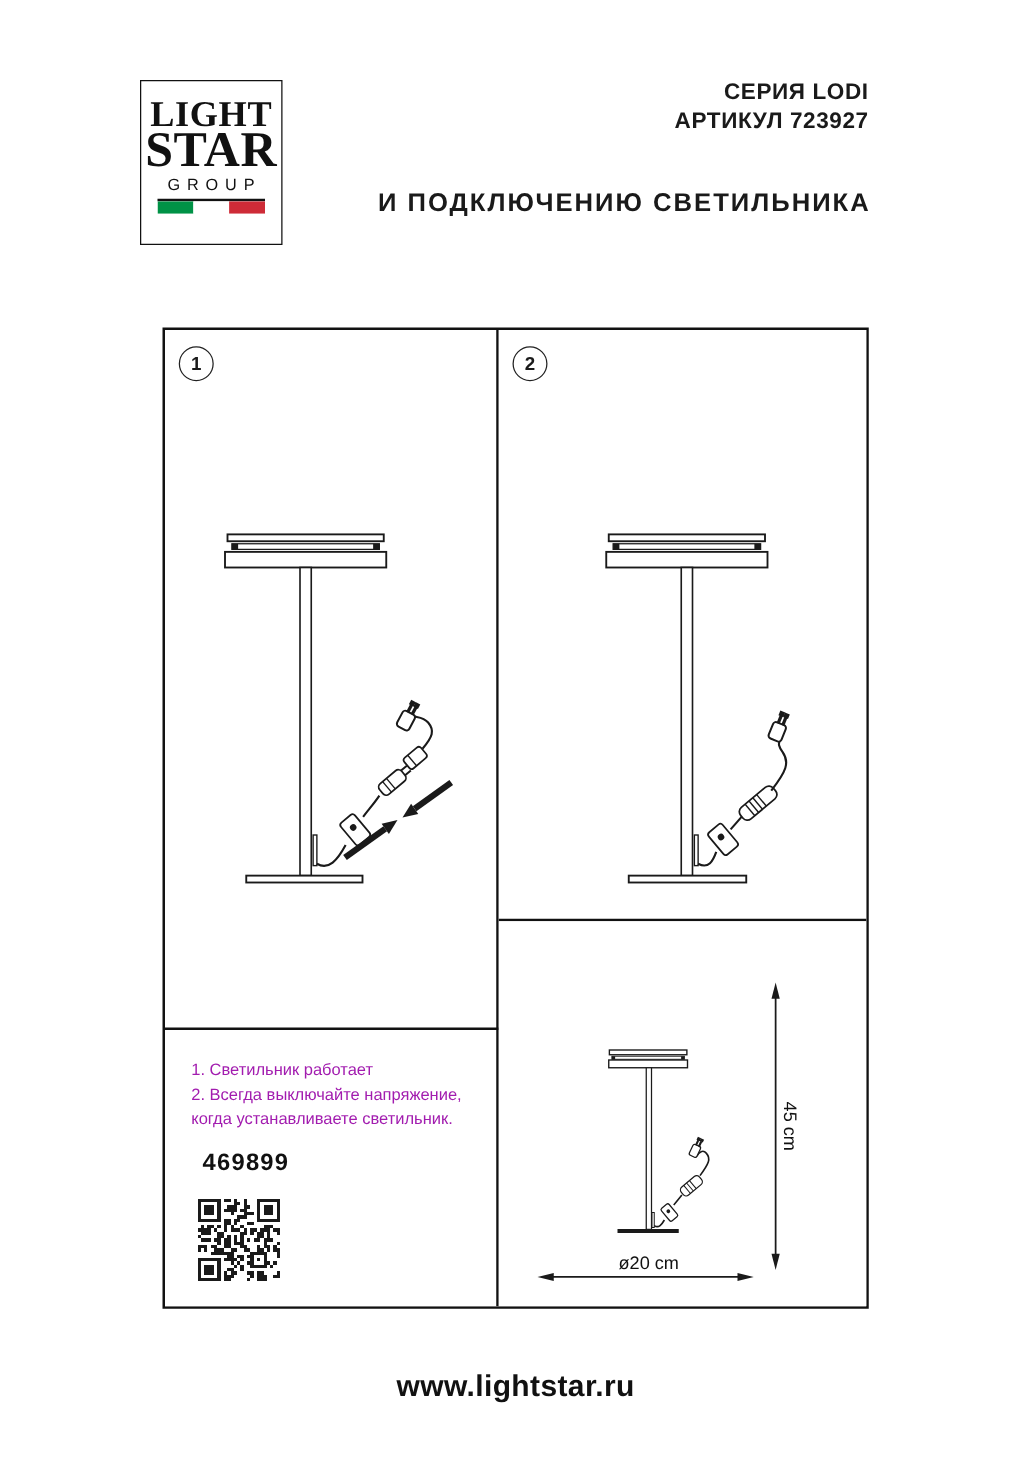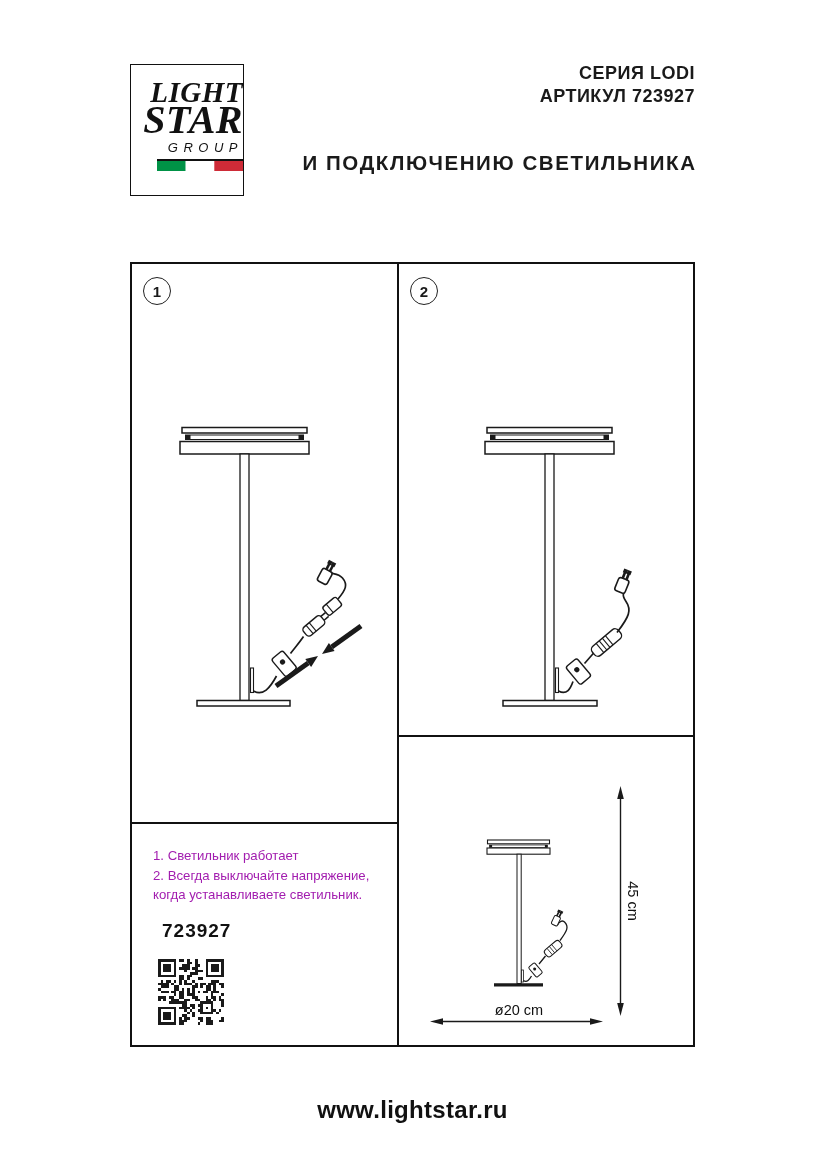--- a/index.html
+++ b/index.html
@@ -1,23 +1,23 @@
 <!DOCTYPE html>
 <html><head>
 <meta charset="utf-8">
 <style>
   html,body{margin:0;padding:0;background:#fff;}
   body{width:826px;height:1169px;position:relative;overflow:hidden;
        font-family:"Liberation Sans",sans-serif;color:#1a1a1a;}
   .abs{position:absolute;}
 
   
-  .logo-box{left:130px;top:64px;width:114px;height:132px;border:1.6px solid #111;
-            box-sizing:border-box;display:flex;flex-direction:column;align-items:flex-end;
-            padding-top:15px;background:#fff;font-style:italic;}
+  .logo-box{left:112px;top:64px;width:114px;height:132px;border:1.6px solid #111;
+            box-sizing:border-box;display:flex;flex-direction:column;align-items:center;
+            padding-top:15px;background:#fff;}
   .logo-light{font-family:"Liberation Serif",serif;font-weight:bold;font-size:29px;
               line-height:25px;letter-spacing:.5px;color:#111;}
   .logo-star{font-family:"Liberation Serif",serif;font-weight:bold;font-size:40px;
              line-height:30px;letter-spacing:.5px;color:#111;}
   .logo-group{font-size:13px;letter-spacing:5.5px;margin-left:5px;margin-top:5px;color:#111;}
   .logo-flag{margin-top:4px;width:86px;height:10px;border-top:2.5px solid #111;
              display:flex;box-sizing:content-box;}
   .logo-flag svg{display:block;}
 
   
@@ -167,21 +167,21 @@
       </g>
     </svg>
   </section>
 
   <section class="panel notes-panel">
     <div class="notes-text">
       <div>1. Светильник работает</div>
       <div>2. Всегда выключайте напряжение,</div>
       <div>когда устанавливаете светильник.</div>
     </div>
-    <div class="art-num">723927</div>
+    <div class="art-num">469899</div>
     <svg class="qr" width="66" height="66" viewBox="0 0 25 25" shape-rendering="crispEdges">
         <rect x="8" y="0" width="1" height="1" fill="#1a1a1a"></rect>
         <rect x="9" y="0" width="1" height="1" fill="#1a1a1a"></rect>
         <rect x="11" y="0" width="1" height="1" fill="#1a1a1a"></rect>
         <rect x="14" y="0" width="1" height="1" fill="#1a1a1a"></rect>
         <rect x="11" y="1" width="1" height="1" fill="#1a1a1a"></rect>
         <rect x="12" y="1" width="1" height="1" fill="#1a1a1a"></rect>
         <rect x="14" y="1" width="1" height="1" fill="#1a1a1a"></rect>
         <rect x="9" y="2" width="1" height="1" fill="#1a1a1a"></rect>
         <rect x="10" y="2" width="1" height="1" fill="#1a1a1a"></rect>

